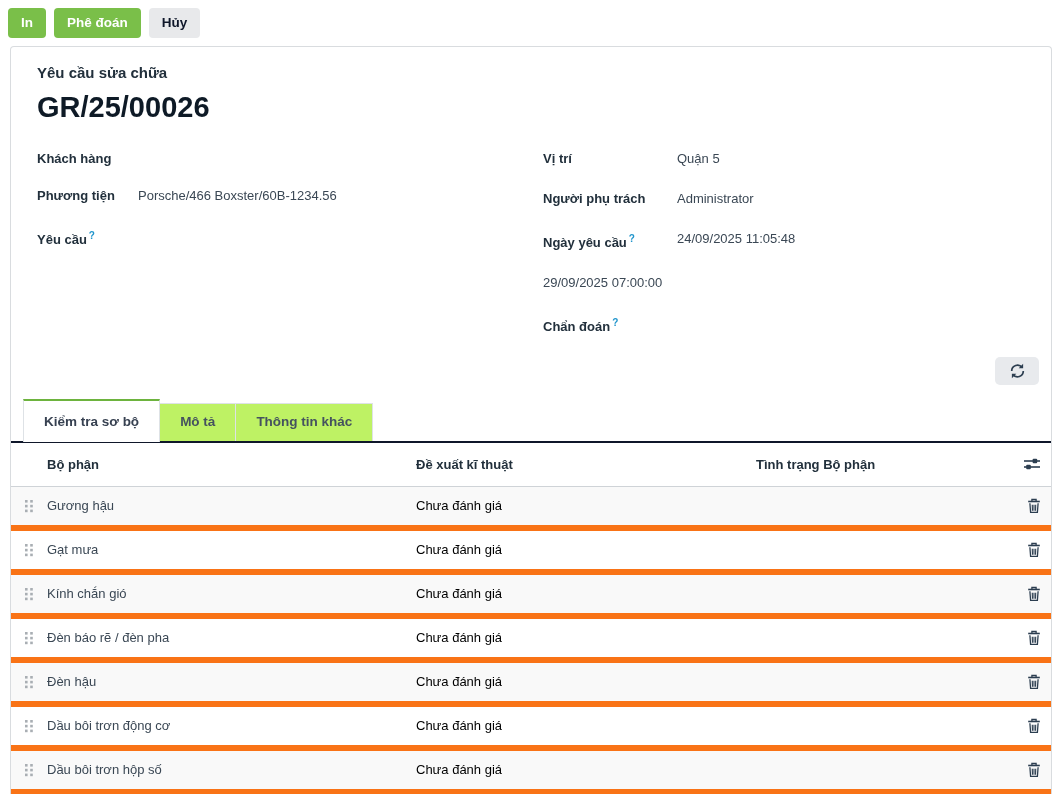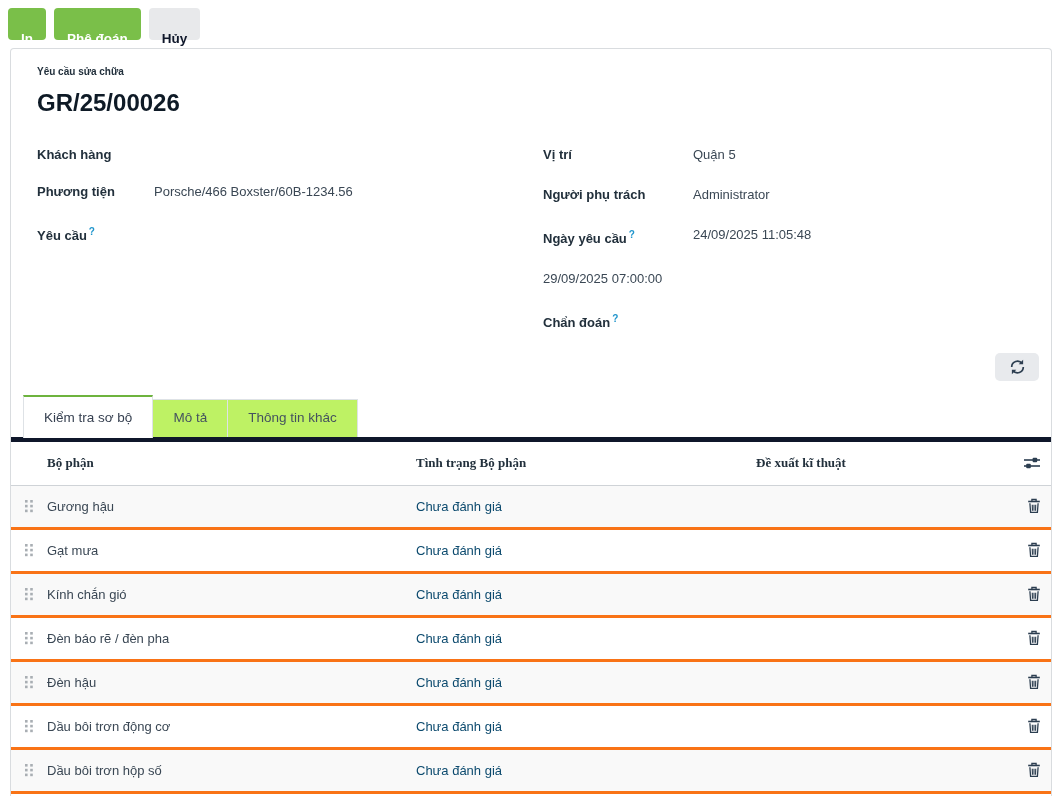--- a/index.html
+++ b/index.html
@@ -6,82 +6,82 @@
   html, body {
     width: 1062px; height: 796px; overflow: hidden;
     background: #ffffff;
     font-family: "Liberation Sans", "DejaVu Sans", sans-serif;
     font-size: 13px; color: #3a4754;
   }
 
   
   .statusbar { display: flex; gap: 8px; padding: 8px; align-items: center; }
   .btn {
-    border: none; border-radius: 4px; height: 30px; padding: 16px 13px;
+    border: none; border-radius: 4px; height: 30px; padding: 0 13px;
     font-family: inherit; font-size: 13.5px; font-weight: bold; cursor: pointer;
     line-height: 30px;
   }
   .btn-green { background: #7abf49; color: #ffffff; }
   .btn-gray  { background: #e8e9eb; color: #0f172a; }
 
   
   .sheet {
     margin: 0 10px; height: 748px; background: #fff;
     border: 1px solid #d9dcdf; border-bottom: none;
     border-radius: 4px 4px 0 0; overflow: hidden;
   }
   .sheet-pad { padding: 17px 26px 0 26px; }
 
-  .subtitle { font-size: 10px; font-weight: bold; color: #22303c; margin-bottom: 7px; }
-  .doc-title { font-size: 24px; font-weight: bold; color: #0e1a26; line-height: 38px; margin-bottom: 22px; }
+  .subtitle { font-size: 15px; font-weight: bold; color: #22303c; margin-bottom: 7px; }
+  .doc-title { font-size: 29px; font-weight: bold; color: #0e1a26; line-height: 38px; margin-bottom: 22px; }
 
   
   .fields { display: grid; grid-template-columns: 482px 1fr; column-gap: 24px; }
-  .field { display: flex; margin-bottom: 19px; line-height: 21px; gap: 16px; }
+  .field { display: flex; margin-bottom: 19px; line-height: 21px; }
   .field .flabel { font-weight: bold; color: #22303c; flex-shrink: 0; }
   .fgroup-left  .flabel { width: 101px; }
   .fgroup-right .flabel { width: 134px; }
   .fvalue { color: #3a4754; }
   .fvalue .vline { line-height: 24px; }
   .field-customer { margin-bottom: 16px; }
   sup.help { color: #2095cc; font-size: 10px; font-weight: bold; margin-left: 2px; }
 
   
   .refresh-row { display: flex; justify-content: flex-end; padding-right: 12px; margin-top: 0px; }
   .btn-refresh {
     width: 44px; height: 28px; border: none; border-radius: 5px;
     background: #e8eaed; display: flex; align-items: center; justify-content: center; cursor: pointer;
   }
 
   
-  .tabstrip { display: flex; align-items: flex-end; margin-top: 14px; padding-left: 12px; border-bottom: 5px solid #0f172a; }
+  .tabstrip { display: flex; align-items: flex-end; margin-top: 14px; padding-left: 12px; border-bottom: 2px solid #0f172a; font-weight: bold; }
   .tab {
     background: #bef264; border: 1px solid #dee2e6; border-bottom: none;
     padding: 10px 20px 12px 20px; font-size: 13.5px; color: #45525f; cursor: pointer;
     margin-bottom: 0; position: relative;
   }
   .tab + .tab { margin-left: -1px; }
   .tab.active {
     border-top: 2px solid #6db33e; color: #374151;
     padding-top: 13px; padding-bottom: 13px; margin-bottom: -1px;
     background: #fff; z-index: 2;
   }
 
   
   .tbl { width: 100%; }
   .trow, .thead {
     display: grid; grid-template-columns: 36px 369px 340px 1fr 46px;
     align-items: center; height: 44px;
   }
-  .thead { font-weight: bold; color: #22303c; border-bottom: 1px solid #cfd3d7; font-family: Liberation Serif, serif; }
-  .trow { border-bottom: 3px solid #f97316; color: #3a4754; }
+  .thead { font-weight: bold; color: #22303c; border-bottom: 1px solid #cfd3d7; }
+  .trow { border-bottom: 6px solid #f97316; color: #3a4754; }
   .trow:nth-child(even) { background: #f9f9f9; }
   .cell-handle { display: flex; justify-content: center; align-items: center; cursor: grab; }
   .cell-trash, .cell-gear { display: flex; justify-content: flex-end; align-items: center; padding-right: 10px; }
-  .status-link { color: #0c4a6e; text-decoration: none; cursor: pointer; }
+  .status-link { color: #000000; text-decoration: none; cursor: pointer; }
 
   svg { display: block; }
 </style>
 </head>
 <body>
 
 <svg width="0" height="0" style="position:absolute">
   <defs>
     <g id="icon-grip" fill="#a9aeb3">
       <rect x="1" y="1" width="2.6" height="2.6"></rect>
@@ -167,22 +167,22 @@
   <div class="tabstrip">
     <div class="tab active">Kiểm tra sơ bộ</div>
     <div class="tab">Mô tả</div>
     <div class="tab">Thông tin khác</div>
   </div>
 
   <div class="tbl">
     <div class="thead">
       <span class="cell-handle"></span>
       <span>Bộ phận</span>
+      <span>Đề xuất kĩ thuật</span>
       <span>Tình trạng Bộ phận</span>
-      <span>Đề xuất kĩ thuật</span>
       <span class="cell-gear">
         <svg width="18" height="14" viewBox="0 0 18 14">
           <line x1="1" y1="4" x2="17" y2="4" stroke="#2c3e50" stroke-width="1.6"></line>
           <rect x="9.6" y="1.7" width="4.6" height="4.6" rx="1" fill="#2c3e50"></rect>
           <line x1="1" y1="10" x2="17" y2="10" stroke="#2c3e50" stroke-width="1.6"></line>
           <rect x="3.2" y="7.7" width="4.6" height="4.6" rx="1" fill="#2c3e50"></rect>
         </svg>
       </span>
     </div>
 

